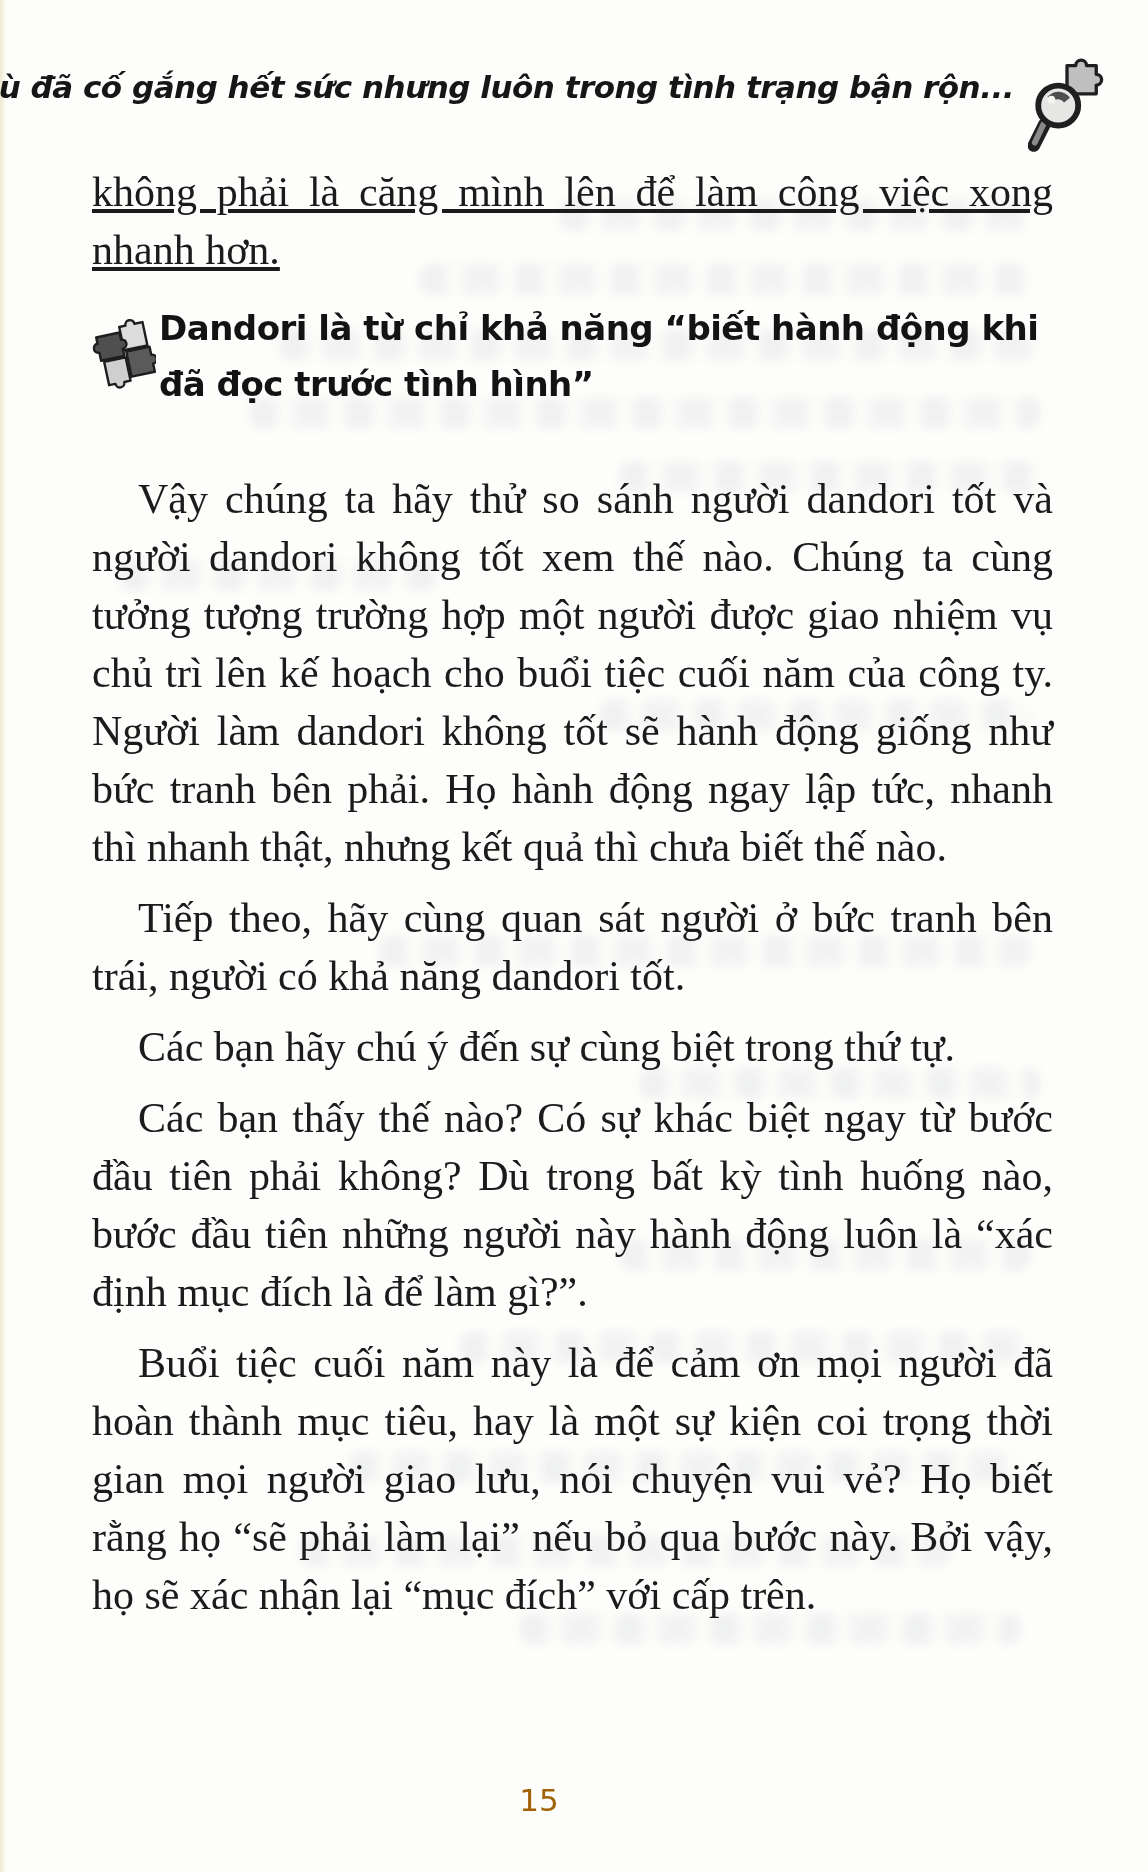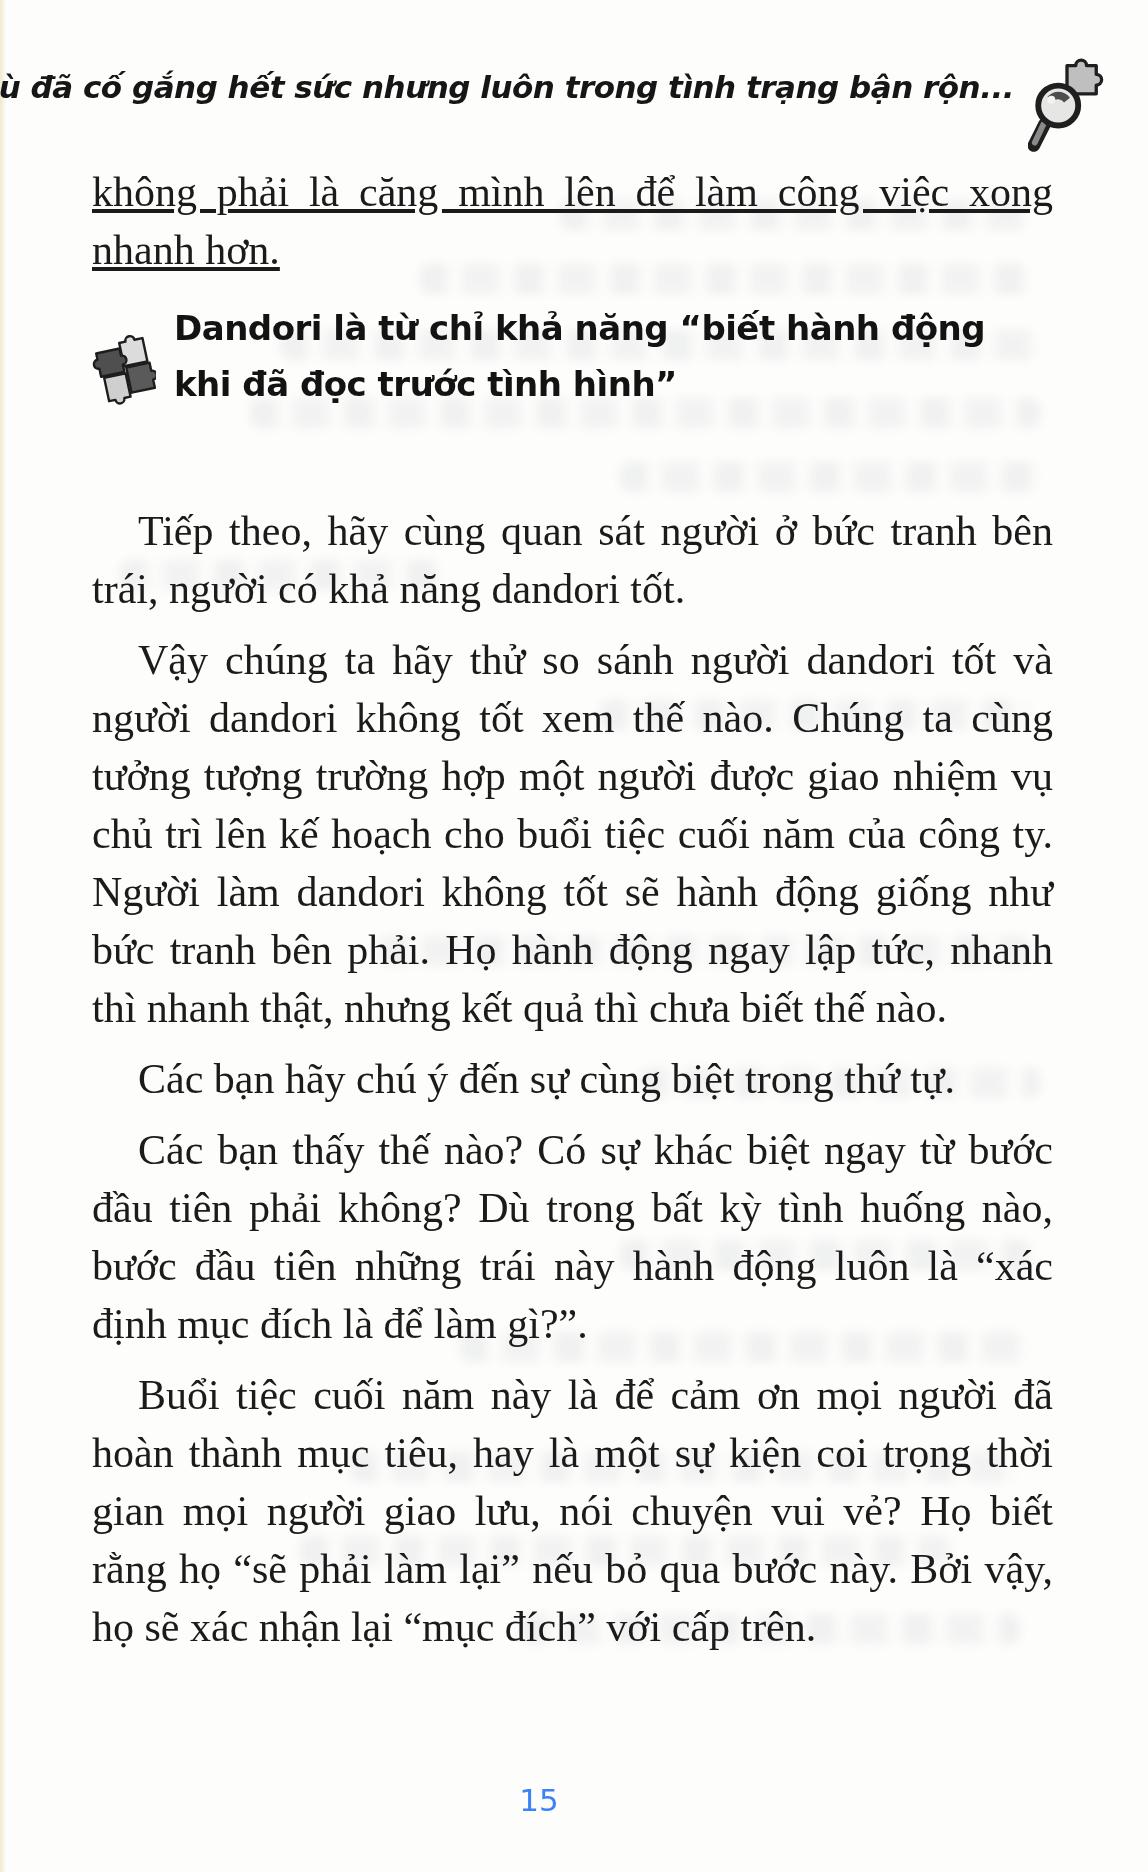--- a/index.html
+++ b/index.html
@@ -60,23 +60,23 @@
     margin: 0 0 13px 0;
     font-size: 42px;
     line-height: 58px;
     text-align: justify;
     text-indent: 46px;
   }
   .body-text p.intro { text-indent: 0; text-decoration: underline; }
 
   .callout {
     display: flex;
-    align-items: flex-end;
-    gap: 18px;
-    margin: 21px 0 90px 0;
+    align-items: center;
+    gap: 3px;
+    margin: 21px 0 58px 0;
   }
   .callout-icon { flex: 0 0 auto; width: 64px; height: 84px; margin-top: -4px; }
   .callout-text {
     margin: 0;
     font-family: "DejaVu Sans", sans-serif;
     font-weight: bold;
     font-size: 34px;
     line-height: 56px;
     color: #131313;
     letter-spacing: -0.5px;
@@ -84,21 +84,21 @@
 
   .page-footer {
     position: absolute;
     top: 1782px;
     left: 539px;
     transform: translateX(-50%);
   }
   .page-number {
     font-family: "DejaVu Sans", sans-serif;
     font-size: 31px;
-    color: #3b82f6;
+    color: #a16207;
   }
 </style>
 </head>
 <body>
 
 <div class="page">
   <div class="page-edge"></div>
 
   <div class="ghost" style="top:200px; left:560px; width:470px;"></div>
   <div class="ghost" style="top:264px; left:420px; width:610px;"></div>
@@ -146,23 +146,23 @@
 
             <path d="M12 46 h24 v26 h-7 a5 5 0 1 1 -10 0 h-7 z" fill="#cfcfcf"></path>
 
             <path d="M38 40 h26 v9 a5 5 0 1 1 0 10 v9 h-26 z" fill="#5a5a5a"></path>
           </g>
         </svg>
       </span>
       <h2 class="callout-text">Dandori là từ chỉ khả năng “biết hành động khi đã đọc trước tình hình”</h2>
     </div>
 
+    <p>Vậy chúng ta hãy thử so sánh người dandori tốt và người dandori không tốt xem thế nào. Chúng ta cùng tưởng tượng trường hợp một người được giao nhiệm vụ chủ trì lên kế hoạch cho buổi tiệc cuối năm của công ty. Người làm dandori không tốt sẽ hành động giống như bức tranh bên phải. Họ hành động ngay lập tức, nhanh thì nhanh thật, nhưng kết quả thì chưa biết thế nào.</p>
     <p>Tiếp theo, hãy cùng quan sát người ở bức tranh bên trái, người có khả năng dandori tốt.</p>
-    <p>Vậy chúng ta hãy thử so sánh người dandori tốt và người dandori không tốt xem thế nào. Chúng ta cùng tưởng tượng trường hợp một người được giao nhiệm vụ chủ trì lên kế hoạch cho buổi tiệc cuối năm của công ty. Người làm dandori không tốt sẽ hành động giống như bức tranh bên phải. Họ hành động ngay lập tức, nhanh thì nhanh thật, nhưng kết quả thì chưa biết thế nào.</p>
     <p>Các bạn hãy chú ý đến sự cùng biệt trong thứ tự.</p>
-    <p>Các bạn thấy thế nào? Có sự khác biệt ngay từ bước đầu tiên phải không? Dù trong bất kỳ tình huống nào, bước đầu tiên những trái này hành động luôn là “xác định mục đích là để làm gì?”.</p>
+    <p>Các bạn thấy thế nào? Có sự khác biệt ngay từ bước đầu tiên phải không? Dù trong bất kỳ tình huống nào, bước đầu tiên những người này hành động luôn là “xác định mục đích là để làm gì?”.</p>
     <p>Buổi tiệc cuối năm này là để cảm ơn mọi người đã hoàn thành mục tiêu, hay là một sự kiện coi trọng thời gian mọi người giao lưu, nói chuyện vui vẻ? Họ biết rằng họ “sẽ phải làm lại” nếu bỏ qua bước này. Bởi vậy, họ sẽ xác nhận lại “mục đích” với cấp trên.</p>
   </main>
 
   <footer class="page-footer">
     <span class="page-number">15</span>
   </footer>
 </div>
 
 </body></html>

